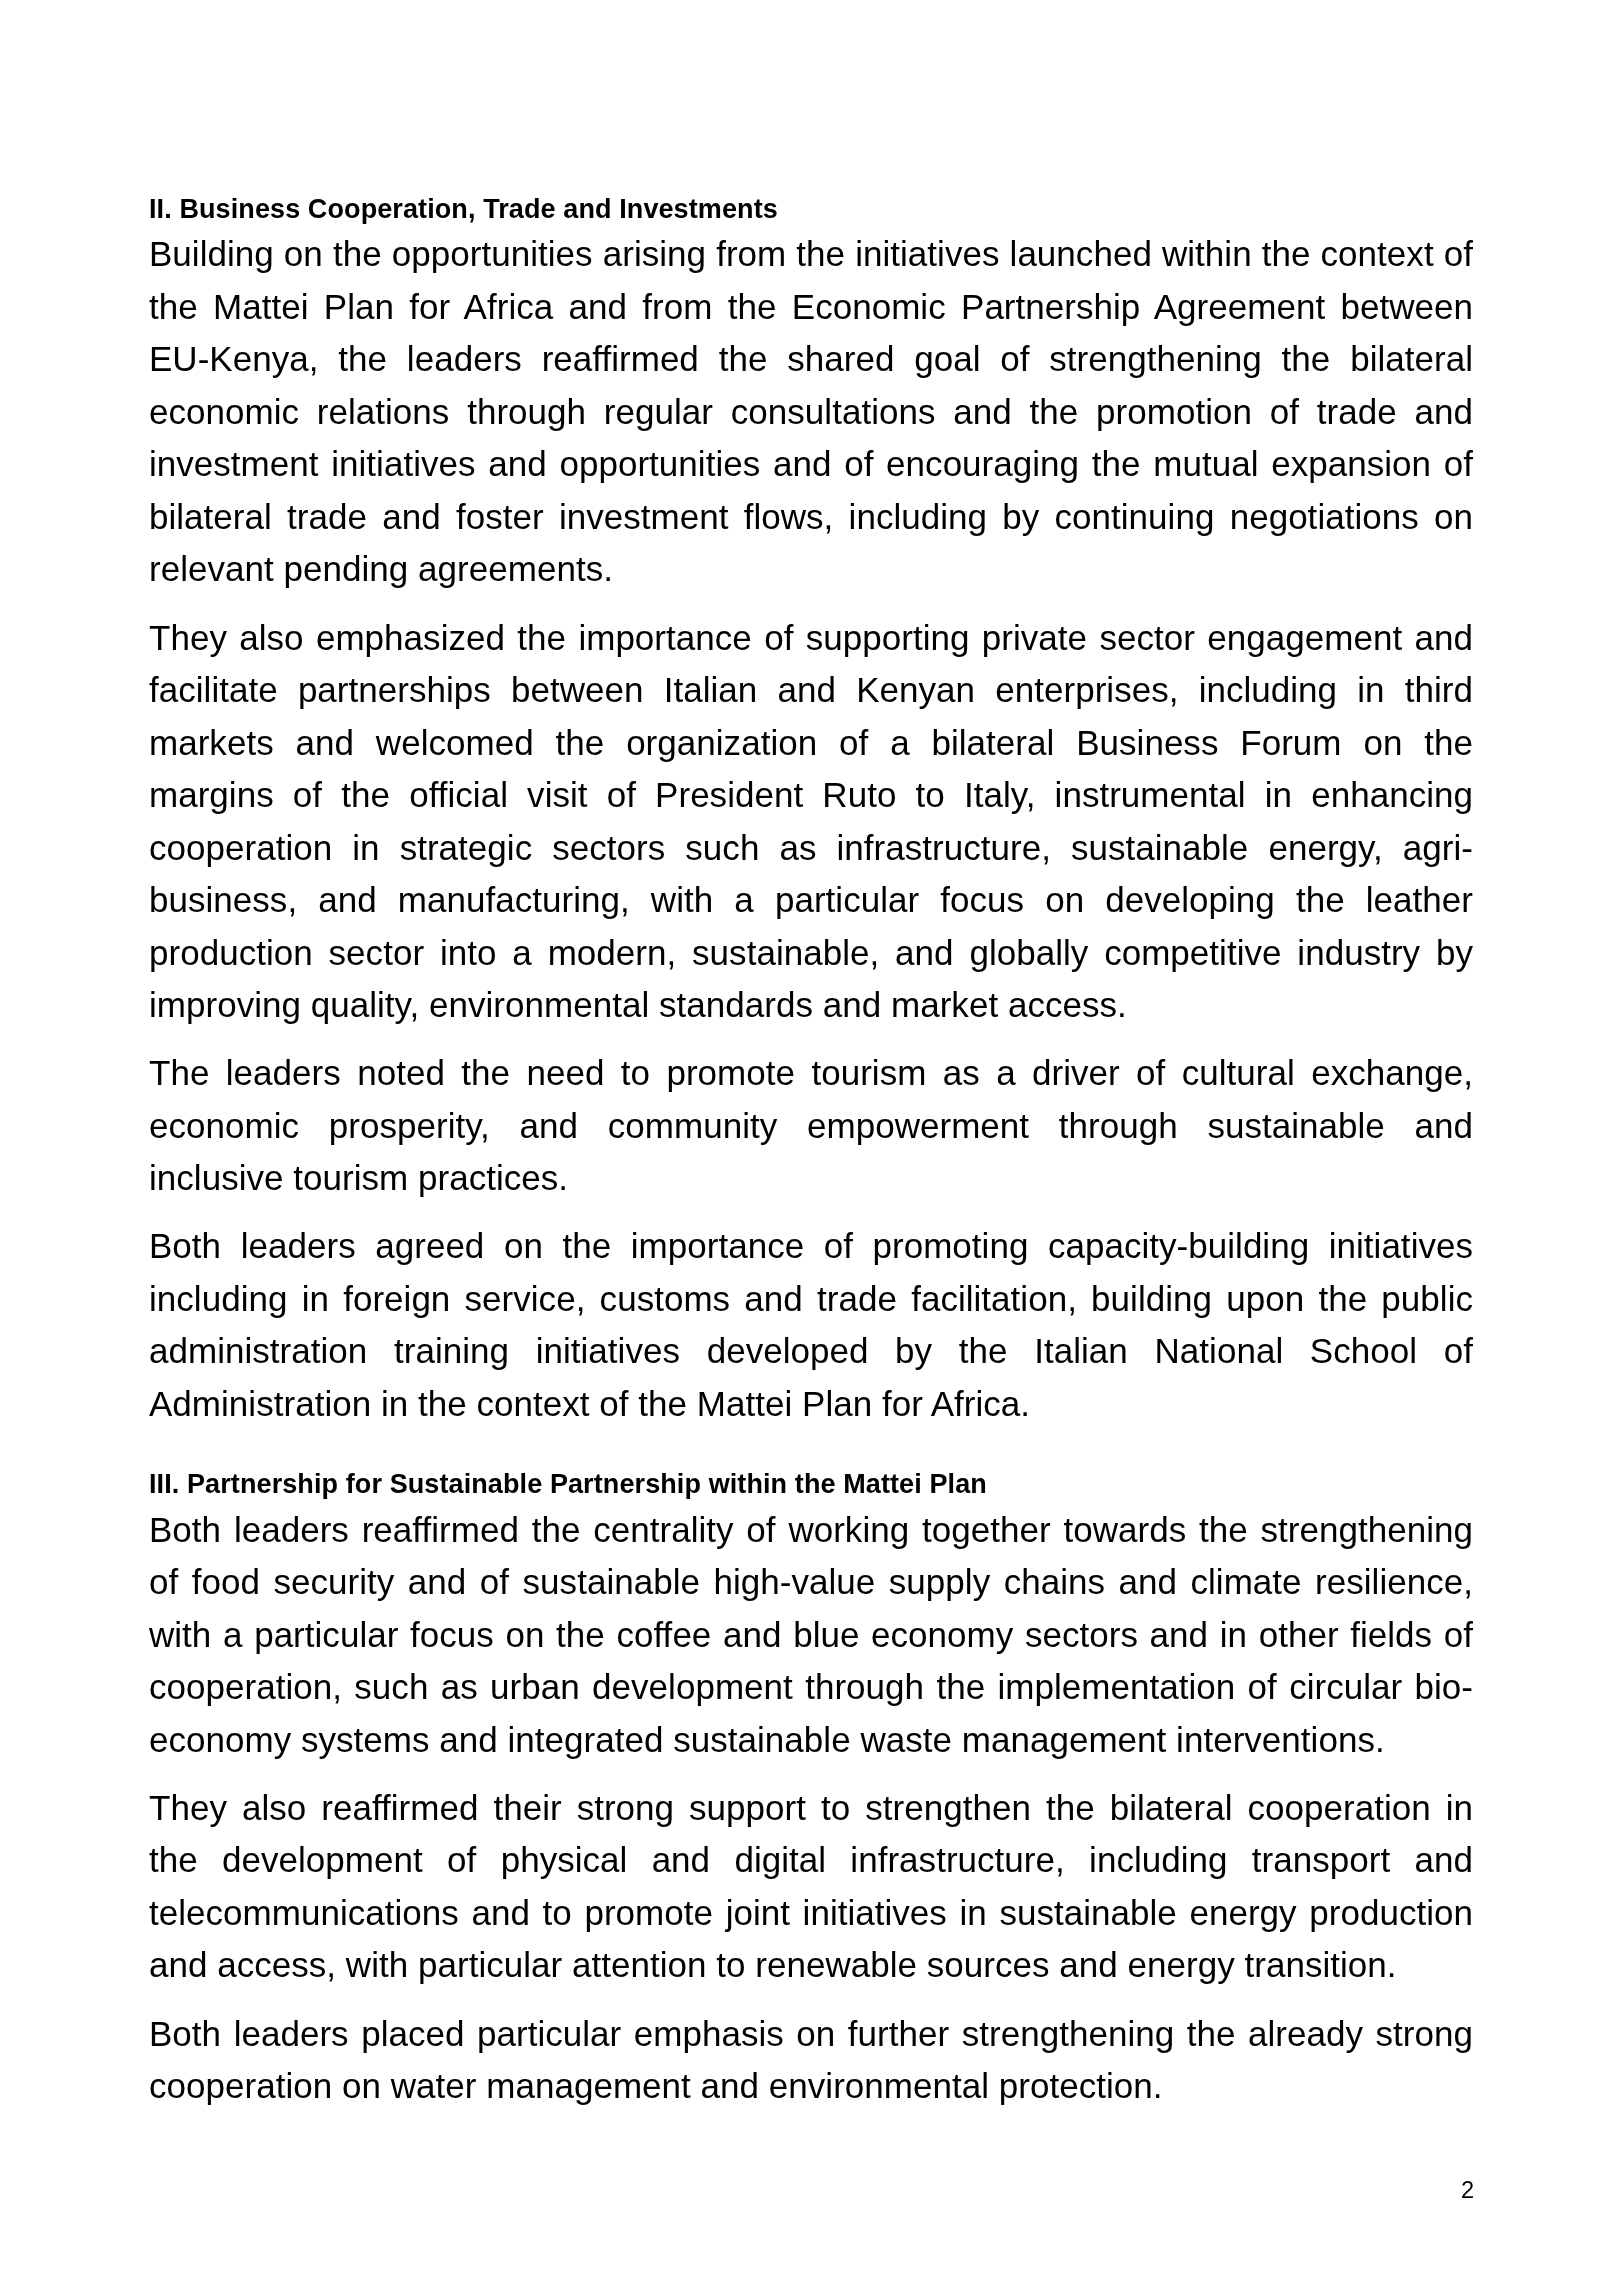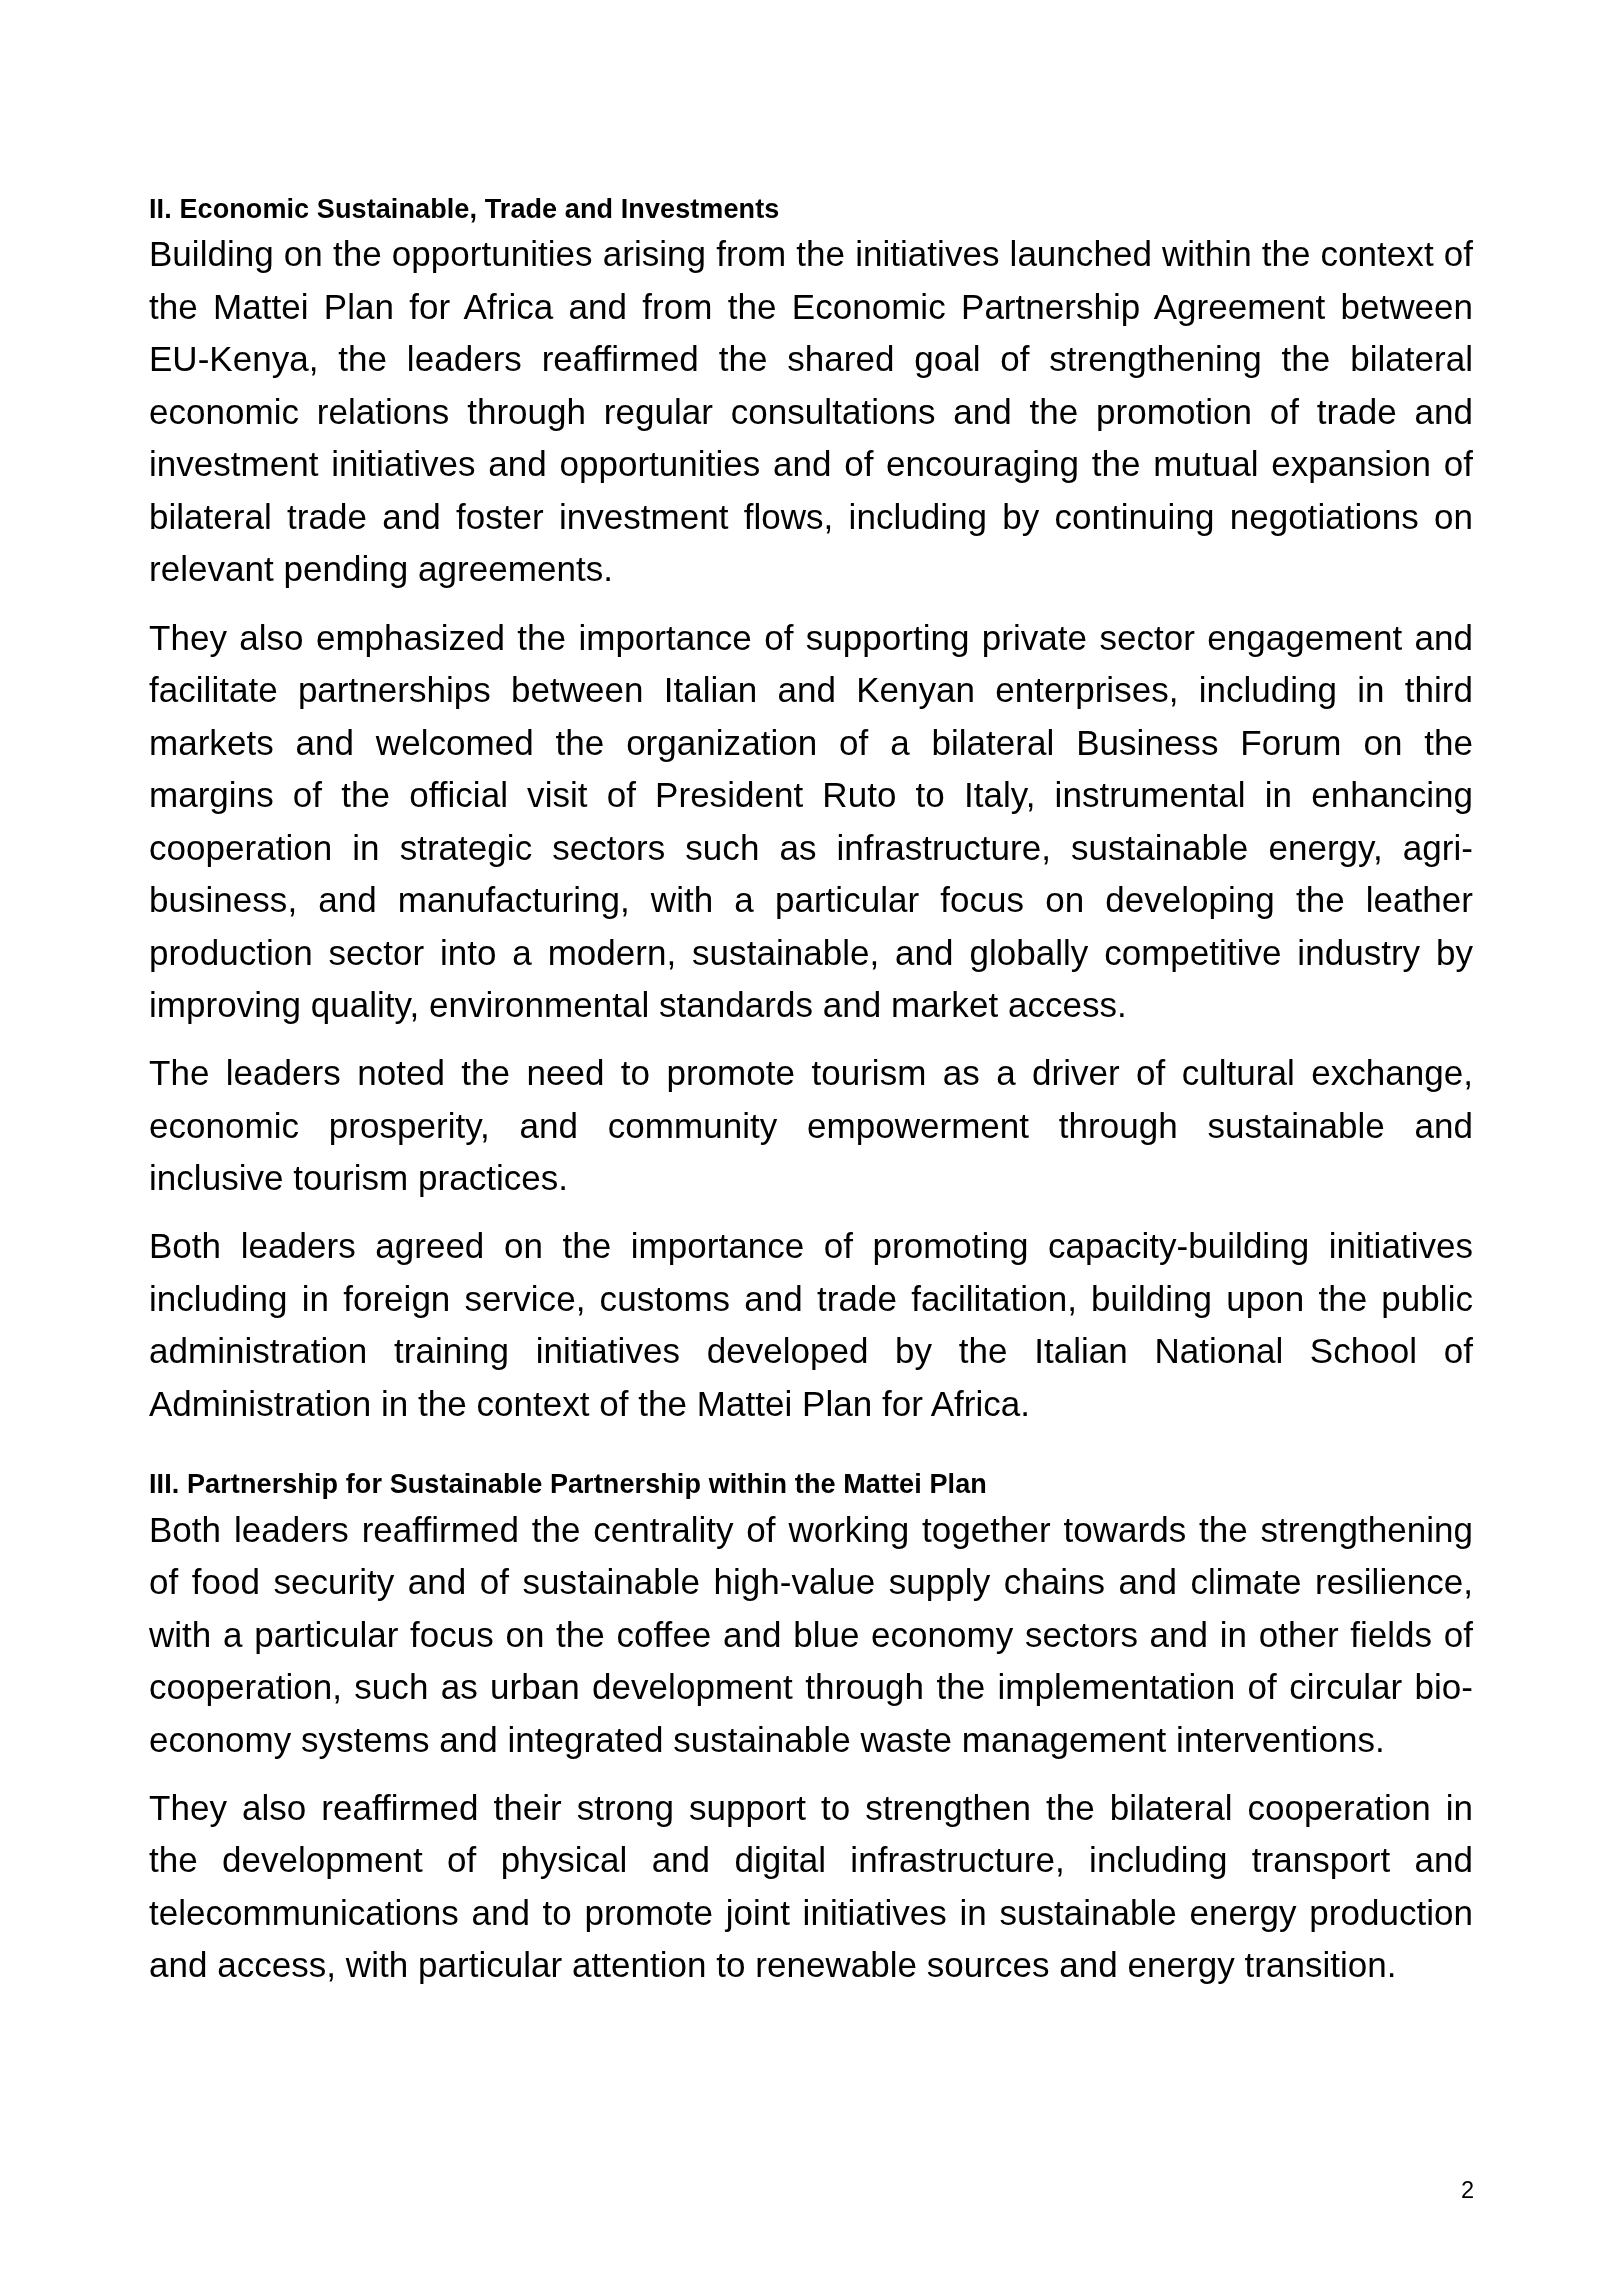--- a/index.html
+++ b/index.html
@@ -60,36 +60,37 @@
     line-height: 1;
     text-align: right;
   }
 </style>
 </head>
 <body>
 
 <div class="page">
   <div class="doc-body">
 
-    <h2 class="section-heading">II. Economic Sustainable, Trade and Investments</h2>
+    <h2 class="section-heading">II. Business Cooperation, Trade and Investments</h2>
 
     <p class="para tight">Building on the opportunities arising from the initiatives launched within the context of the Mattei Plan for Africa and from the Economic Partnership Agreement between EU-Kenya, the leaders reaffirmed the shared goal of strengthening the bilateral economic relations through regular consultations and the promotion of trade and investment initiatives and opportunities and of encouraging the mutual expansion of bilateral trade and foster investment flows, including by continuing negotiations on relevant pending agreements.</p>
 
     <p class="para">They also emphasized the importance of supporting private sector engagement and facilitate partnerships between Italian and Kenyan enterprises, including in third markets and welcomed the organization of a bilateral Business Forum on the margins of the official visit of President Ruto to Italy, instrumental in enhancing cooperation in strategic sectors such as infrastructure, sustainable energy, agri-business, and manufacturing, with a particular focus on developing the leather production sector into a modern, sustainable, and globally competitive industry by improving quality, environmental standards  and market access.</p>
 
     <p class="para">The leaders noted the need to promote tourism as a driver of cultural exchange, economic prosperity, and community empowerment through sustainable and inclusive tourism practices.</p>
 
     <p class="para last">Both leaders agreed on the importance of promoting capacity-building initiatives including in foreign service, customs and trade facilitation, building upon the public administration training initiatives developed by the Italian National School of Administration in the context of the Mattei Plan for Africa.</p>
 
     <div class="spacer-block"></div>
 
     <h2 class="section-heading">III. Partnership for Sustainable Partnership within the Mattei Plan</h2>
 
     <p class="para tight">Both leaders reaffirmed the centrality of working together towards the strengthening of food security and of sustainable high-value supply chains and climate resilience, with a particular focus on the coffee and blue economy sectors and in other fields of cooperation, such as urban development through the implementation of circular bio-economy systems and integrated sustainable waste management interventions.</p>
 
     <p class="para">They also reaffirmed their strong support to strengthen the bilateral cooperation in the development of physical and digital infrastructure, including transport and telecommunications and to promote joint initiatives in sustainable energy production and access, with particular attention to renewable sources and energy transition.</p>
 
+    <p class="para last">Both leaders placed particular emphasis on further strengthening the already strong cooperation on water management and environmental protection.</p>
 
   </div>
 
   <div class="page-number">2</div>
 </div>
 
 
 </body></html>

